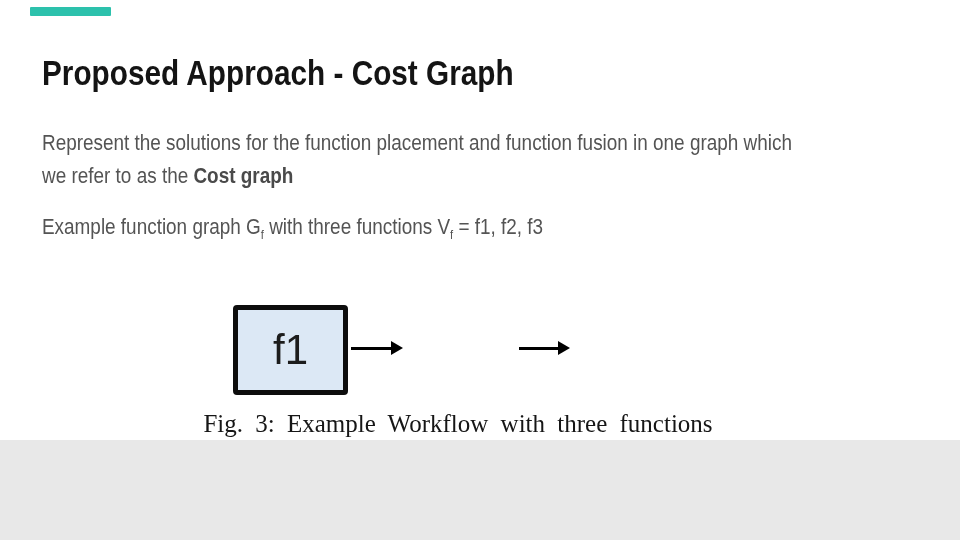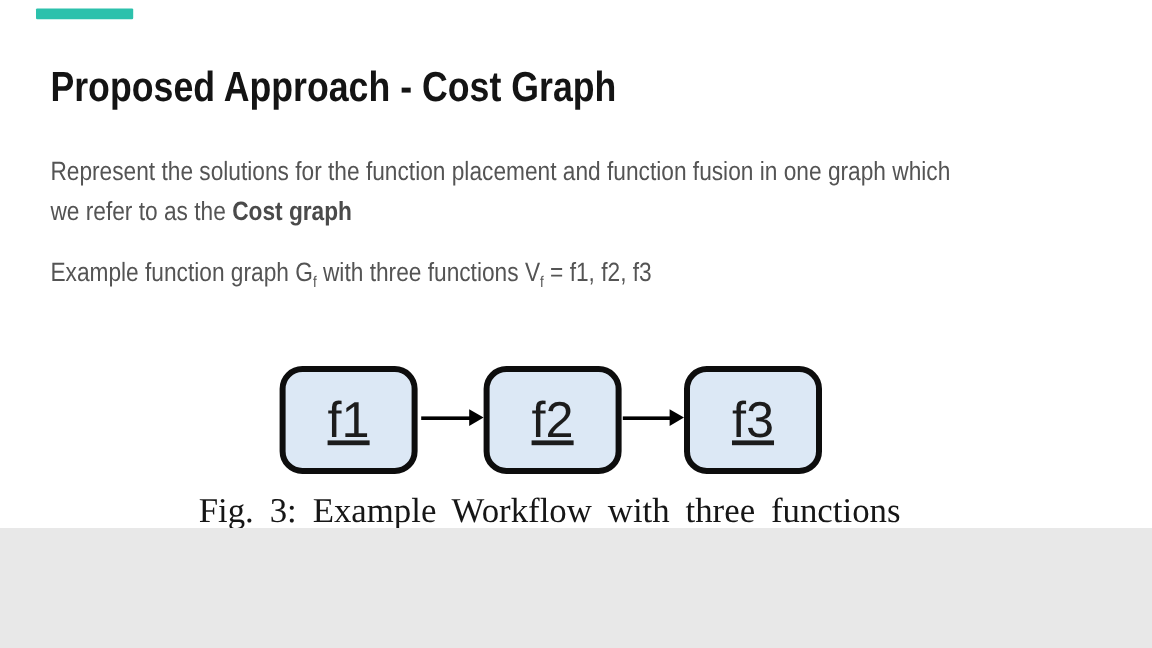--- a/index.html
+++ b/index.html
@@ -53,27 +53,26 @@
   .figure { position: absolute; left: 0; top: 0; width: 100%; height: 100%; }
 
   .node {
     position: absolute;
     top: 305px;
     width: 115px;
     height: 90px;
     box-sizing: border-box;
     background: #dce8f5;
     border: 5px solid #0d0d0d;
-    border-radius: 19px;
+    border-radius: 4px;
     display: flex;
     align-items: center;
     justify-content: center;
     font-size: 42px;
     color: #1c1c1c;
-    text-decoration: underline;
   }
   .node.n1 { left: 233px; }
   .node.n2 { left: 403px; }
   .node.n3 { left: 570px; }
 
   .edge-line {
     position: absolute;
     top: 347px;
     height: 3px;
     background: #000000;
@@ -93,21 +92,21 @@
   .edge-head.e1 { left: 391px; }
   .edge-head.e2 { left: 558px; }
 
   .fig-caption {
     position: absolute;
     left: 0;
     top: 410px;
     width: 916px;
     text-align: center;
     font-family: "Liberation Serif", serif;
-    font-size: 29px;
+    font-size: 25px;
     color: #161616;
     word-spacing: 6px;
   }
 </style>
 </head>
 <body>
 
 <div class="slide">
 
   <div class="accent-bar top"></div>
@@ -125,29 +124,23 @@
 
   <div class="figure">
 
     <div class="node n1">
       <span>f1</span>
     </div>
 
     <div class="edge-line e1"></div>
     <div class="edge-head e1"></div>
 
-    <div class="node n2">
-      <span>f2</span>
-    </div>
 
     <div class="edge-line e2"></div>
     <div class="edge-head e2"></div>
 
-    <div class="node n3">
-      <span>f3</span>
-    </div>
 
     <div class="fig-caption">Fig. 3: Example Workflow with three functions</div>
   </div>
 
   <div class="accent-bar bottom"></div>
 
 </div>
 
 </body></html>

